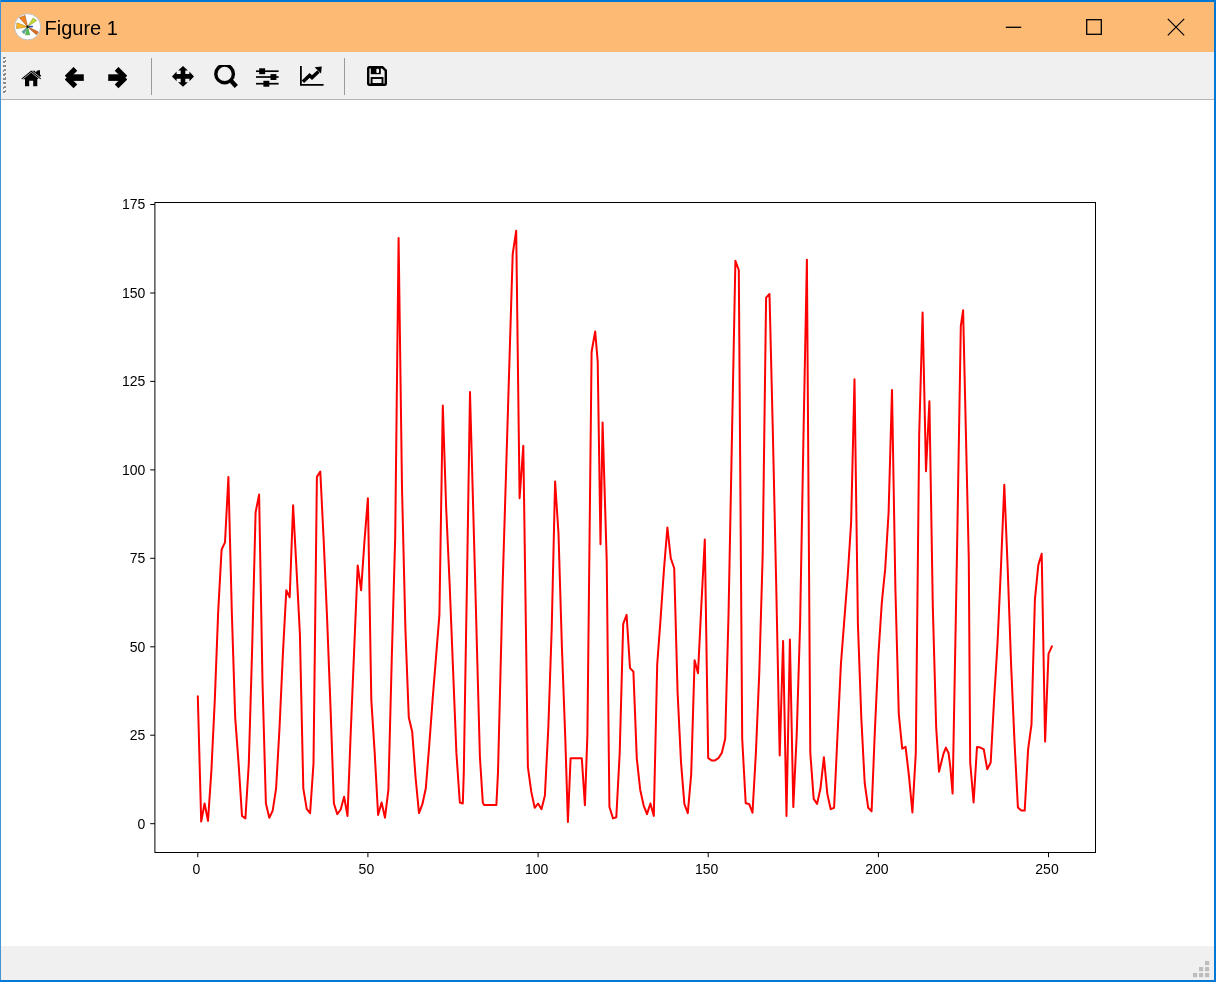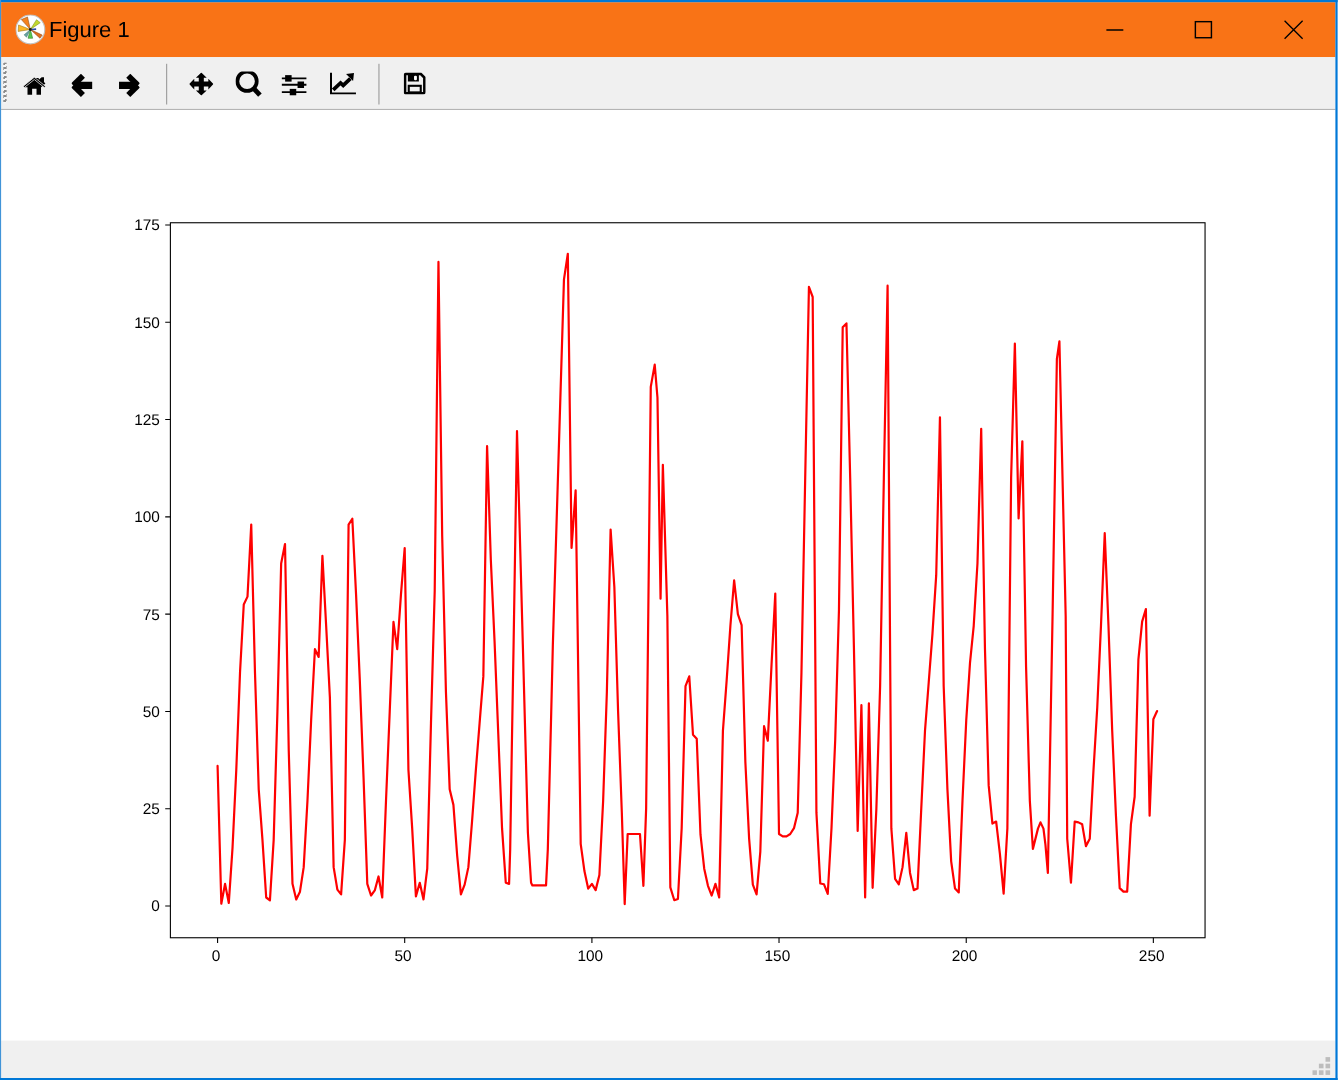--- a/index.html
+++ b/index.html
@@ -1,16 +1,16 @@
 <!DOCTYPE html>
 <html><head><meta charset="utf-8"><style>
 * { margin:0; padding:0; box-sizing:border-box; }
 html,body { width:1216px; height:982px; overflow:hidden; background:#ffffff; -webkit-font-smoothing:antialiased;
   font-family:"Liberation Sans", sans-serif; }
-#titlebar { position:absolute; left:1px; top:2px; width:1213px; height:50px; background:#f97316; }
+#titlebar { position:absolute; left:1px; top:2px; width:1213px; height:50px; background:#fdba74; }
 #toolbar { position:absolute; left:1px; top:52px; width:1213px; height:47px; background:#f0f0f0; }
 #tbline { position:absolute; left:1px; top:99px; width:1213px; height:1px; background:#b4b4b4; }
 #grip { position:absolute; left:3px; top:57px; width:3px; height:37px;
   background-image:repeating-linear-gradient(160deg,#8c8c8c 0,#8c8c8c 2px,#f6f6f6 2px,#f6f6f6 4px); }
 #canvas { position:absolute; left:1px; top:100px; width:1213px; height:846px; background:#ffffff; }
 #statusbar { position:absolute; left:1px; top:946px; width:1213px; height:34px; background:#f0f0f0; }
 #b-top { position:absolute; left:0; top:0; width:1216px; height:2px; background:#0078d7; }
 #b-left { position:absolute; left:0; top:0; width:1px; height:982px; background:#4194d8; }
 #b-right { position:absolute; right:0; top:0; width:2px; height:982px; background:#0078d7; }
 #b-bottom { position:absolute; left:0; bottom:0; width:1216px; height:2px; background:#0078d7; }

